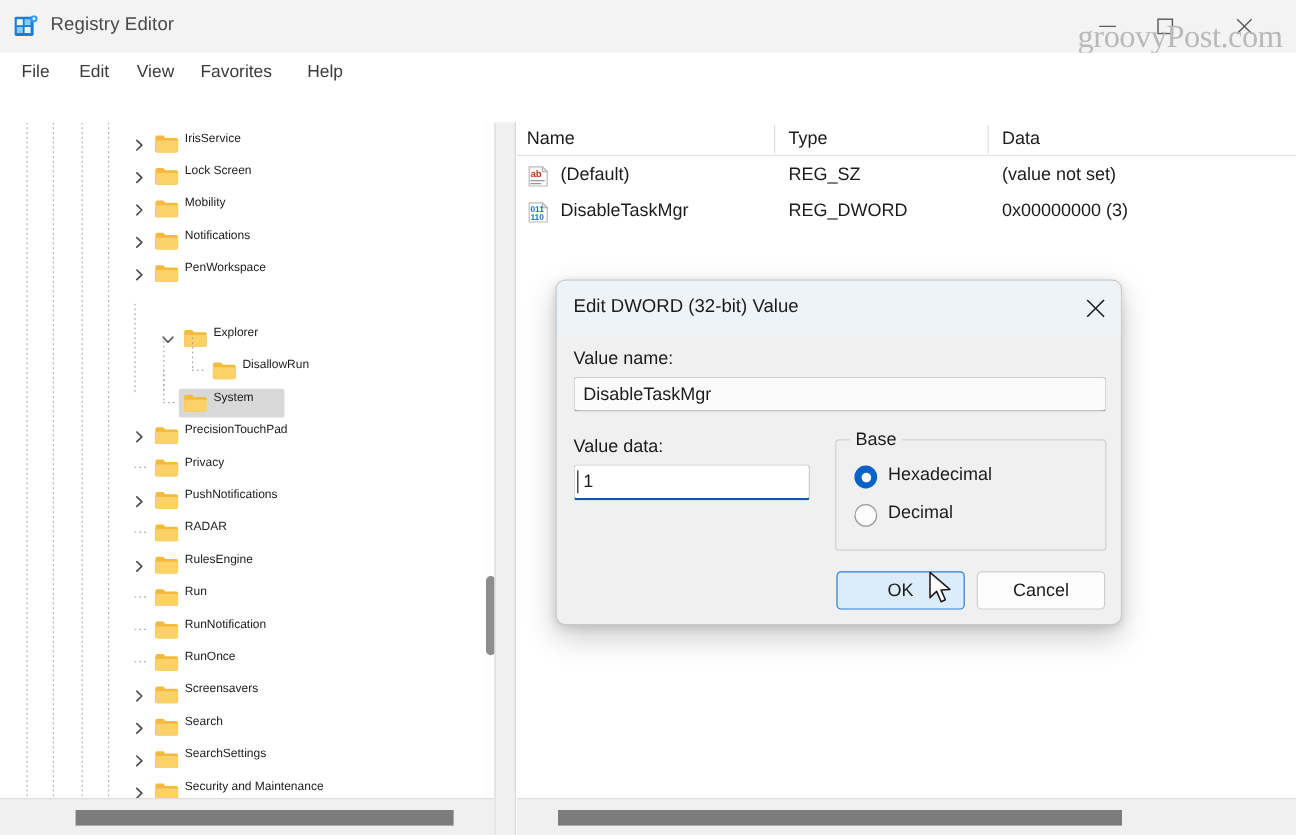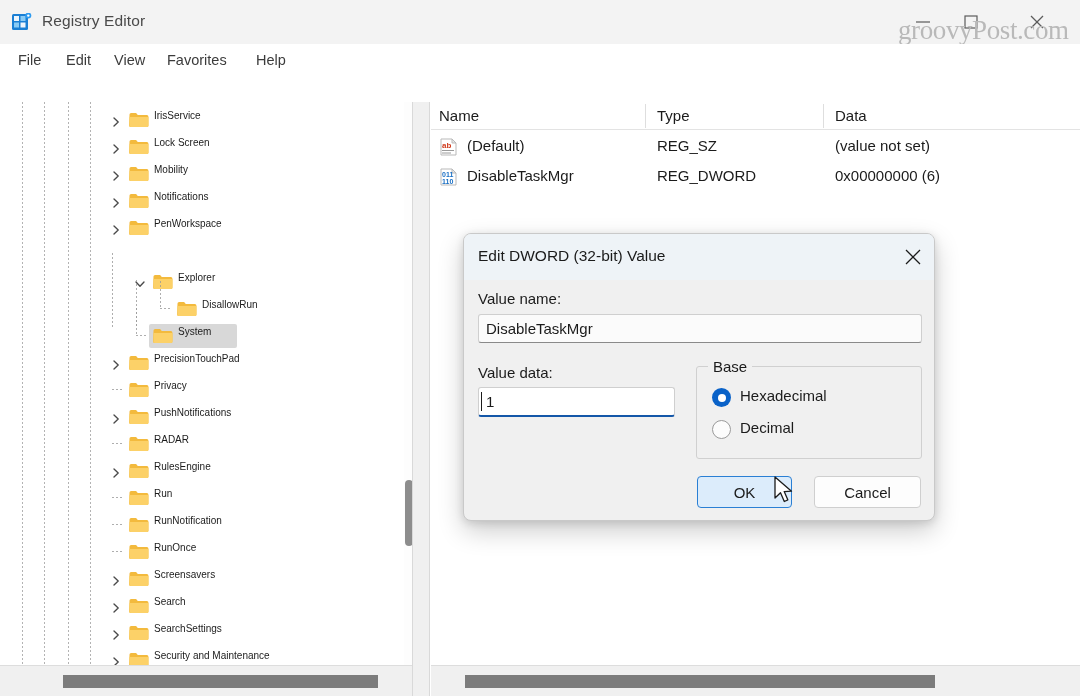--- a/index.html
+++ b/index.html
@@ -254,21 +254,21 @@
     position: absolute; left: 28px; top: -1px; font-size: 15px; color: #1b1b1b;
     white-space: nowrap;
   }
 
   .dlg-btn {
     position: absolute; height: 32px; border-radius: 4px;
     font-size: 15px; color: #1b1b1b;
     display: flex; align-items: center; justify-content: center;
   }
   #btn-ok {
-    left: 233px; top: 242px; width: 95px;
+    left: 233px; top: 242px; width: 107px;
     background: #dcecfb; border: 1.5px solid #2a7fd4;
   }
   #btn-cancel {
     left: 350px; top: 242px; width: 107px;
     background: #fdfdfd; border: 1px solid #cfcfcf;
   }
 
   #cursor { position: absolute; left: 774px; top: 476px; pointer-events: none; }
 </style>
 </head>
@@ -545,21 +545,21 @@
       </div>
       <div class="lrow" style="top: 60px;">
         <span class="licon"><svg width="19" height="18" viewBox="0 0 19 18">
             <path d="M2 1 h11 l4 4 v12 h-15 z" fill="#ffffff" stroke="#b9b9b9" stroke-width="1"></path>
             <path d="M13 1 v4 h4 z" fill="#e8e8e8" stroke="#b9b9b9" stroke-width="1"></path>
             <text x="3" y="9" font-family="Liberation Sans, sans-serif" font-size="7" font-weight="bold" fill="#1a6fc4">011</text>
             <text x="3" y="15.5" font-family="Liberation Sans, sans-serif" font-size="7" font-weight="bold" fill="#1a6fc4">110</text>
           </svg></span>
         <span class="lname">DisableTaskMgr</span>
         <span class="ltype">REG_DWORD</span>
-        <span class="ldata">0x00000000 (6)</span>
+        <span class="ldata">0x00000000 (3)</span>
       </div>
     </div>
 
   <div id="tree-hscroll">
     <div id="tree-hthumb"></div>
   </div>
   <div id="list-hscroll">
     <div id="list-hthumb"></div>
   </div>
 

